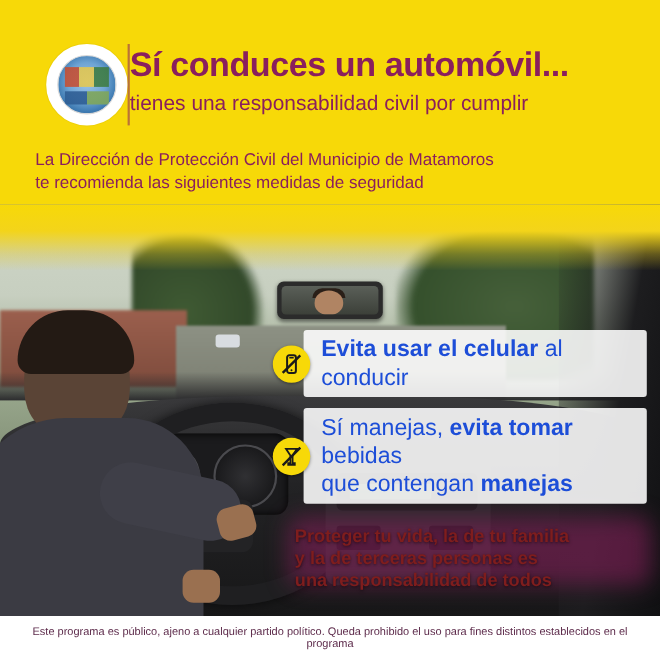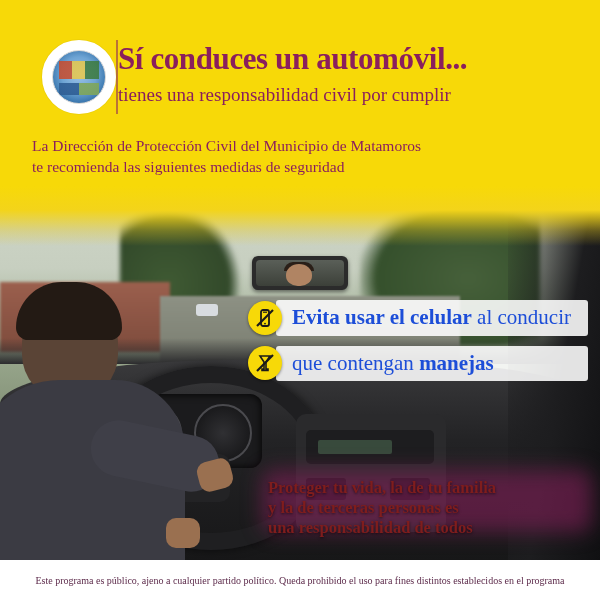--- a/index.html
+++ b/index.html
@@ -9,21 +9,20 @@
   }
   body {
     font-family: "Liberation Sans", sans-serif;
   }
   #poster {
     position: relative;
     width: 600px;
     height: 600px;
     overflow: hidden;
     background: #f5d90a;
-    font-family: Liberation Serif, serif;
   }
 
   
   .header-band {
     position: absolute;
     left: 0; top: 0;
     width: 600px;
     height: 186px;
     background: #f7d908;
   }
@@ -500,20 +499,21 @@
     </div>
 
     <div class="tip">
       <div class="tip-icon">
         <svg width="24" height="24" viewBox="0 0 24 24" aria-hidden="true">
           <path d="M7 5 h10 l-4 6 v7 h2 v1.5 h-6 V18 h2 v-7 z" fill="none" stroke="#1a1a1a" stroke-width="1.6"></path>
           <line x1="4" y1="20" x2="20" y2="4" stroke="#1a1a1a" stroke-width="2.2"></line>
         </svg>
       </div>
       <div class="tip-bar">
+        <div><span>Sí manejas, </span><b>evita tomar</b><span> bebidas</span></div>
         <div><span>que contengan </span><b>manejas</b></div>
       </div>
     </div>
 
 
   </div>
 
   <div class="closing-bg"></div>
   <div class="closing">
     <div>Proteger tu vida, la de tu familia</div>

